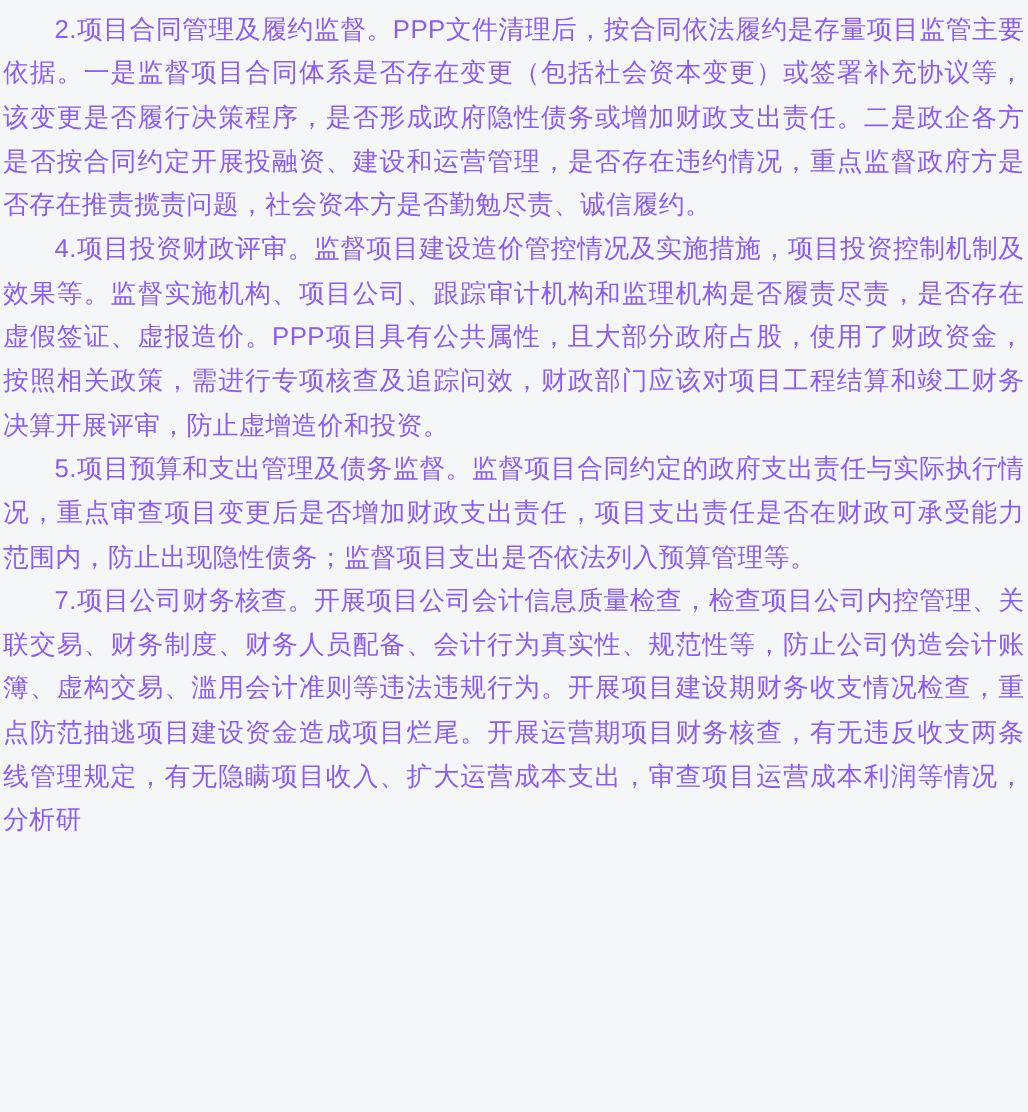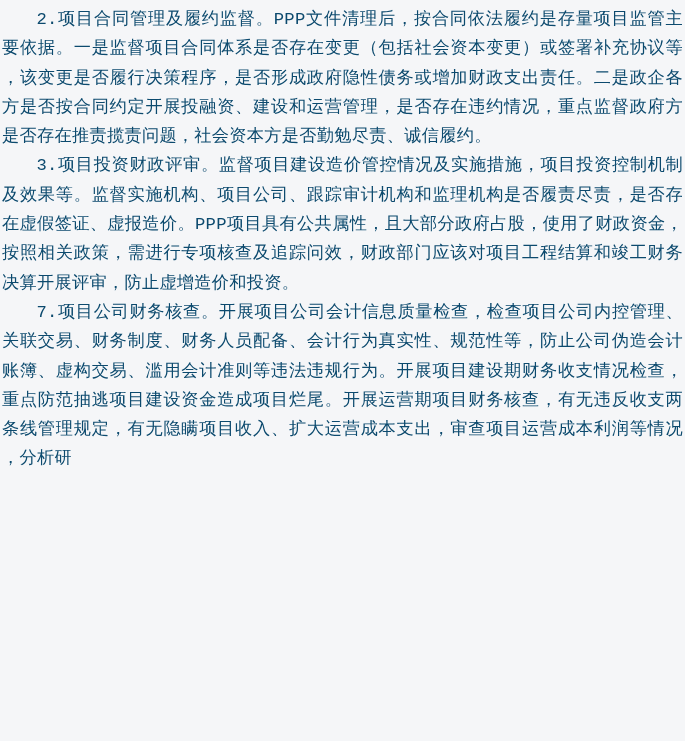--- a/index.html
+++ b/index.html
@@ -26,17 +26,18 @@
     text-align: justify;
     text-indent: 2em;
     letter-spacing: 0.3px;
     word-break: break-all;
     line-break: anywhere;
   }
 </style>
 </head>
 <body style="background: rgb(245, 246, 248);">
 
-<div class="doc-page" style="color: #0c4a6e; font-family: Liberation Mono, monospace;">
+<div class="doc-page" style="color: #8b5cf6;">
   <p>2.项目合同管理及履约监督。PPP文件清理后，按合同依法履约是存量项目监管主要依据。一是监督项目合同体系是否存在变更（包括社会资本变更）或签署补充协议等，该变更是否履行决策程序，是否形成政府隐性债务或增加财政支出责任。二是政企各方是否按合同约定开展投融资、建设和运营管理，是否存在违约情况，重点监督政府方是否存在推责揽责问题，社会资本方是否勤勉尽责、诚信履约。</p>
-  <p>3.项目投资财政评审。监督项目建设造价管控情况及实施措施，项目投资控制机制及效果等。监督实施机构、项目公司、跟踪审计机构和监理机构是否履责尽责，是否存在虚假签证、虚报造价。PPP项目具有公共属性，且大部分政府占股，使用了财政资金，按照相关政策，需进行专项核查及追踪问效，财政部门应该对项目工程结算和竣工财务决算开展评审，防止虚增造价和投资。</p>
+  <p>4.项目投资财政评审。监督项目建设造价管控情况及实施措施，项目投资控制机制及效果等。监督实施机构、项目公司、跟踪审计机构和监理机构是否履责尽责，是否存在虚假签证、虚报造价。PPP项目具有公共属性，且大部分政府占股，使用了财政资金，按照相关政策，需进行专项核查及追踪问效，财政部门应该对项目工程结算和竣工财务决算开展评审，防止虚增造价和投资。</p>
+  <p>5.项目预算和支出管理及债务监督。监督项目合同约定的政府支出责任与实际执行情况，重点审查项目变更后是否增加财政支出责任，项目支出责任是否在财政可承受能力范围内，防止出现隐性债务；监督项目支出是否依法列入预算管理等。</p>
   <p>7.项目公司财务核查。开展项目公司会计信息质量检查，检查项目公司内控管理、关联交易、财务制度、财务人员配备、会计行为真实性、规范性等，防止公司伪造会计账簿、虚构交易、滥用会计准则等违法违规行为。开展项目建设期财务收支情况检查，重点防范抽逃项目建设资金造成项目烂尾。开展运营期项目财务核查，有无违反收支两条线管理规定，有无隐瞒项目收入、扩大运营成本支出，审查项目运营成本利润等情况，分析研</p>
 </div>
 
 </body></html>

